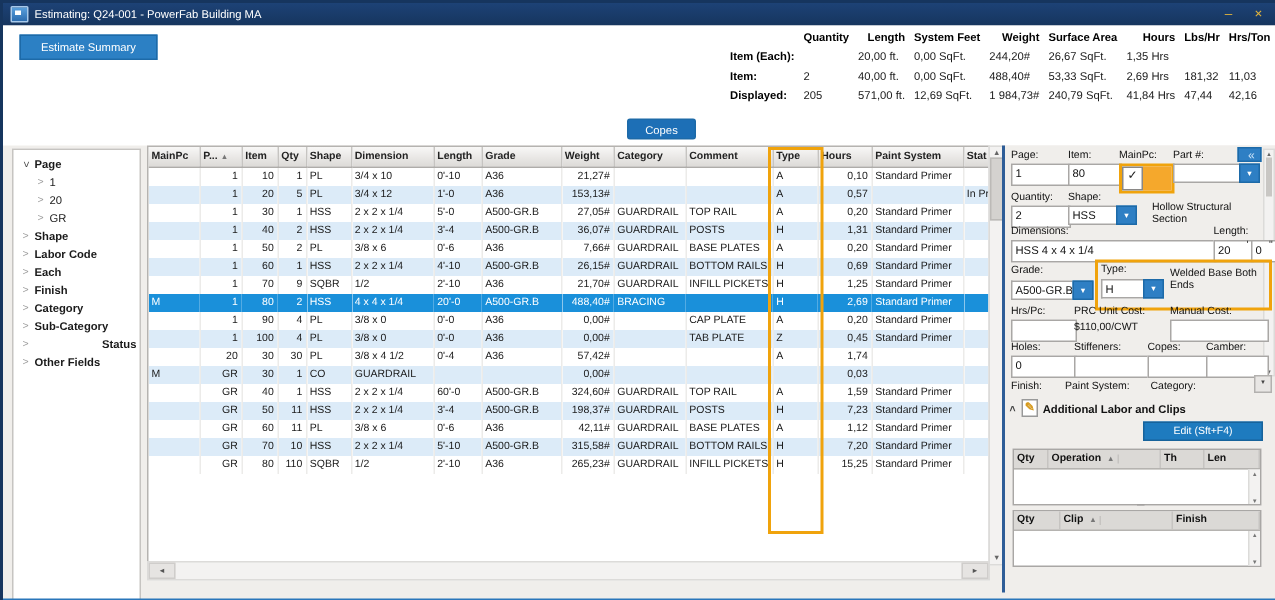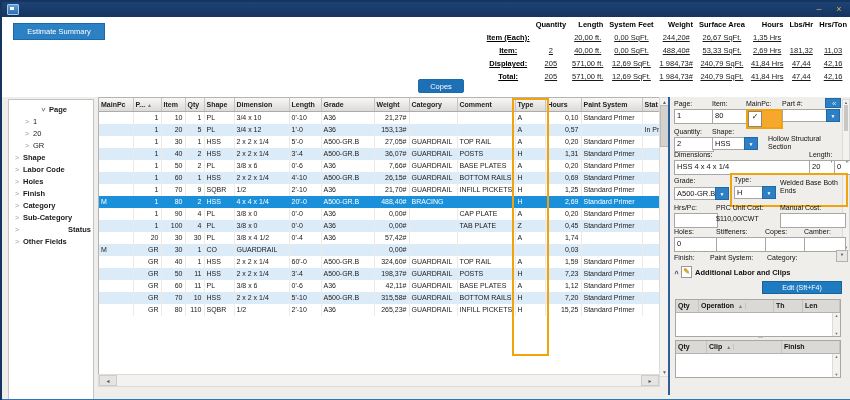--- a/index.html
+++ b/index.html
@@ -13,21 +13,21 @@
   .title{font-size:7.5px;white-space:nowrap;}
   .winctl{color:#e3b53c;font-size:9px;line-height:9px;width:16px;text-align:center;cursor:default;}
   .win-min{margin-left:auto;}
   
   .topstrip{position:absolute;top:15px;left:0;right:0;height:80px;background:#fff;}
   .btn{background:#2c80c4;color:#fff;border:1px solid #1d6aa8;font-family:"Liberation Sans",sans-serif;}
   .est-btn{position:absolute;left:11px;top:6px;width:92px;height:17px;font-size:7.5px;}
   .find-btn{position:absolute;left:416px;top:62px;width:46px;height:14px;font-size:7.5px;background:#1d6fb6;border-radius:2px;}
   table.summary{position:absolute;right:2px;top:1px;border-collapse:collapse;font-size:7.5px;}
   table.summary th{font-weight:bold;text-align:right;padding:1px 3px;line-height:11px;color:#000;white-space:nowrap;}
-  table.summary td{text-align:center;padding:1px 3px;line-height:11px;color:#1a1a1a;white-space:nowrap;text-decoration:underline;}
+  table.summary td{text-align:left;padding:1px 3px;line-height:11px;color:#1a1a1a;white-space:nowrap;}
   table.summary td.lbl{font-weight:bold;color:#000;}
   
   .tree{position:absolute;left:6px;top:97px;width:84px;height:296px;background:#fff;border:1px solid #c6c4c1;font-size:7.5px;padding:3px 0;overflow:hidden;}
   .tree-item{display:flex;align-items:center;height:12px;gap:3px;white-space:nowrap;}
   .tree-arrow{color:#9a9a9a;font-size:7px;width:6px;display:inline-block;text-align:center;}
   .tree-arrow.open{transform:rotate(90deg);color:#444;}
   .tree-label{color:#1a1a1a;}
   .tree-item.lvl0 .tree-label{font-weight:bold;}
   
   .gridwrap{position:absolute;left:96px;top:95px;width:560px;height:276px;background:#fff;border:1px solid #b5b3b0;overflow:hidden;}
@@ -79,20 +79,21 @@
   .clip-table{top:243px;}
   .splitter{position:absolute;left:0;right:0;top:238px;text-align:center;font-size:5px;color:#888;line-height:4px;}
 </style>
 </head>
 <body>
 
 <div class="win">
 
   <div class="titlebar">
     <span class="app-icon"></span>
+    <span class="title">Estimating: Q24-001 - PowerFab Building MA</span>
     <span class="winctl win-min">–</span>
     <span class="winctl">×</span>
   </div>
 
   <div class="topstrip">
     <button class="btn est-btn">Estimate Summary</button>
     <table class="summary">
       <thead id="sum-head">
           <tr>
             <th></th>
@@ -133,38 +134,27 @@
             <td class="lbl">Displayed:</td>
             <td>205</td>
             <td>571,00 ft.</td>
             <td>12,69 SqFt.</td>
             <td>1 984,73#</td>
             <td>240,79 SqFt.</td>
             <td>41,84 Hrs</td>
             <td>47,44</td>
             <td>42,16</td>
           </tr>
-          <tr>
-            <td class="lbl">Total:</td>
-            <td>205</td>
-            <td>571,00 ft.</td>
-            <td>12,69 SqFt.</td>
-            <td>1 984,73#</td>
-            <td>240,79 SqFt.</td>
-            <td>41,84 Hrs</td>
-            <td>47,44</td>
-            <td>42,16</td>
-          </tr>
         </tbody>
     </table>
     <button class="btn find-btn">Copes</button>
   </div>
 
   <div class="tree" id="tree">
-      <div class="tree-item lvl0" style="padding-left: 5px; justify-content: center;">
+      <div class="tree-item lvl0" style="padding-left: 5px;">
         <span class="tree-arrow open">&gt;</span>
         <span class="tree-label">Page</span>
       </div>
       <div class="tree-item lvl1" style="padding-left: 15px;">
         <span class="tree-arrow">&gt;</span>
         <span class="tree-label">1</span>
       </div>
       <div class="tree-item lvl1" style="padding-left: 15px;">
         <span class="tree-arrow">&gt;</span>
         <span class="tree-label">20</span>
@@ -176,21 +166,21 @@
       <div class="tree-item lvl0" style="padding-left: 5px;">
         <span class="tree-arrow">&gt;</span>
         <span class="tree-label">Shape</span>
       </div>
       <div class="tree-item lvl0" style="padding-left: 5px;">
         <span class="tree-arrow">&gt;</span>
         <span class="tree-label">Labor Code</span>
       </div>
       <div class="tree-item lvl0" style="padding-left: 5px;">
         <span class="tree-arrow">&gt;</span>
-        <span class="tree-label">Holes</span>
+        <span class="tree-label">Each</span>
       </div>
       <div class="tree-item lvl0" style="padding-left: 5px;">
         <span class="tree-arrow">&gt;</span>
         <span class="tree-label">Finish</span>
       </div>
       <div class="tree-item lvl0" style="padding-left: 5px;">
         <span class="tree-arrow">&gt;</span>
         <span class="tree-label">Category</span>
       </div>
       <div class="tree-item lvl0" style="padding-left: 5px;">

